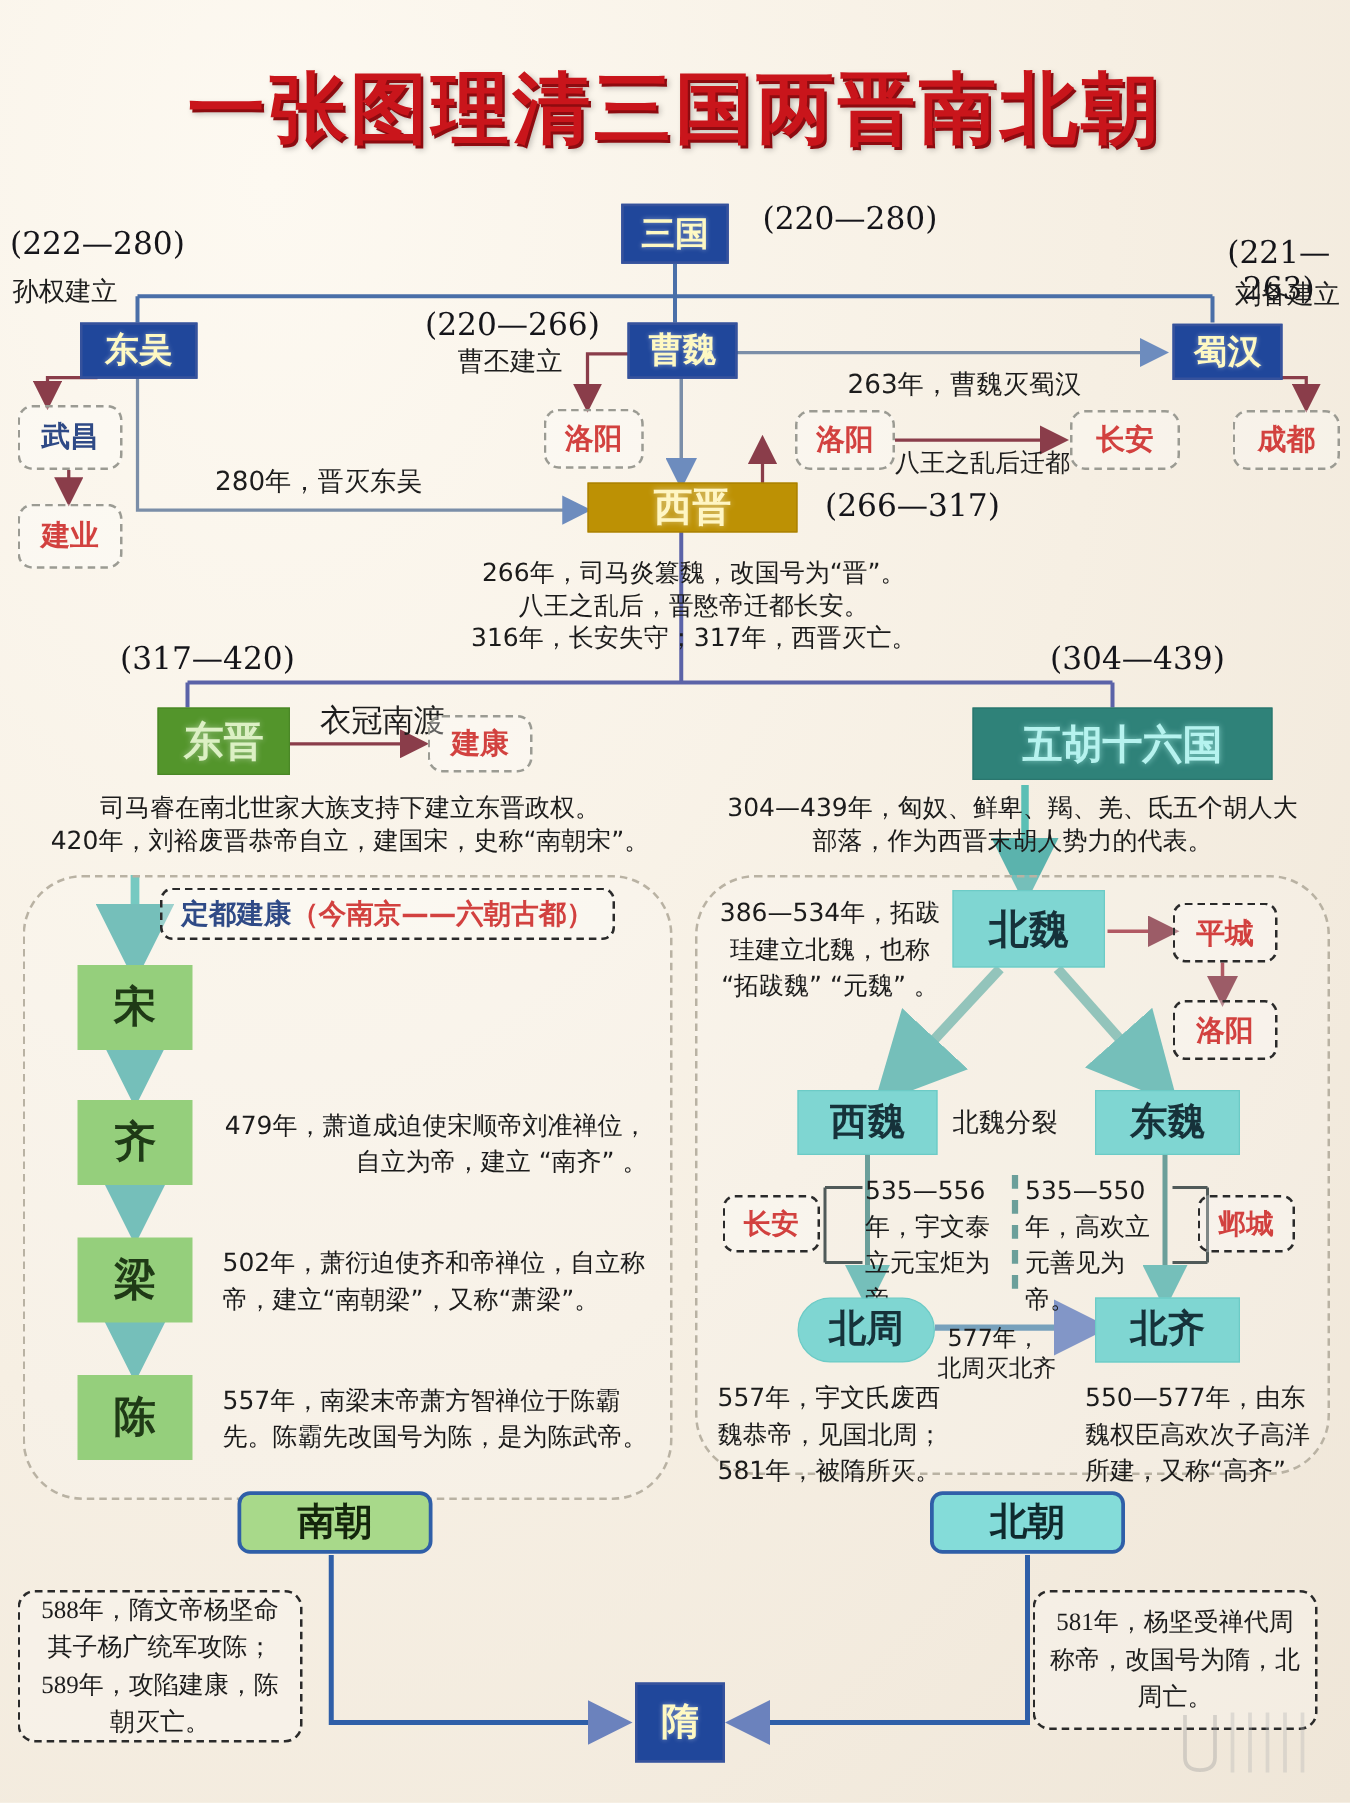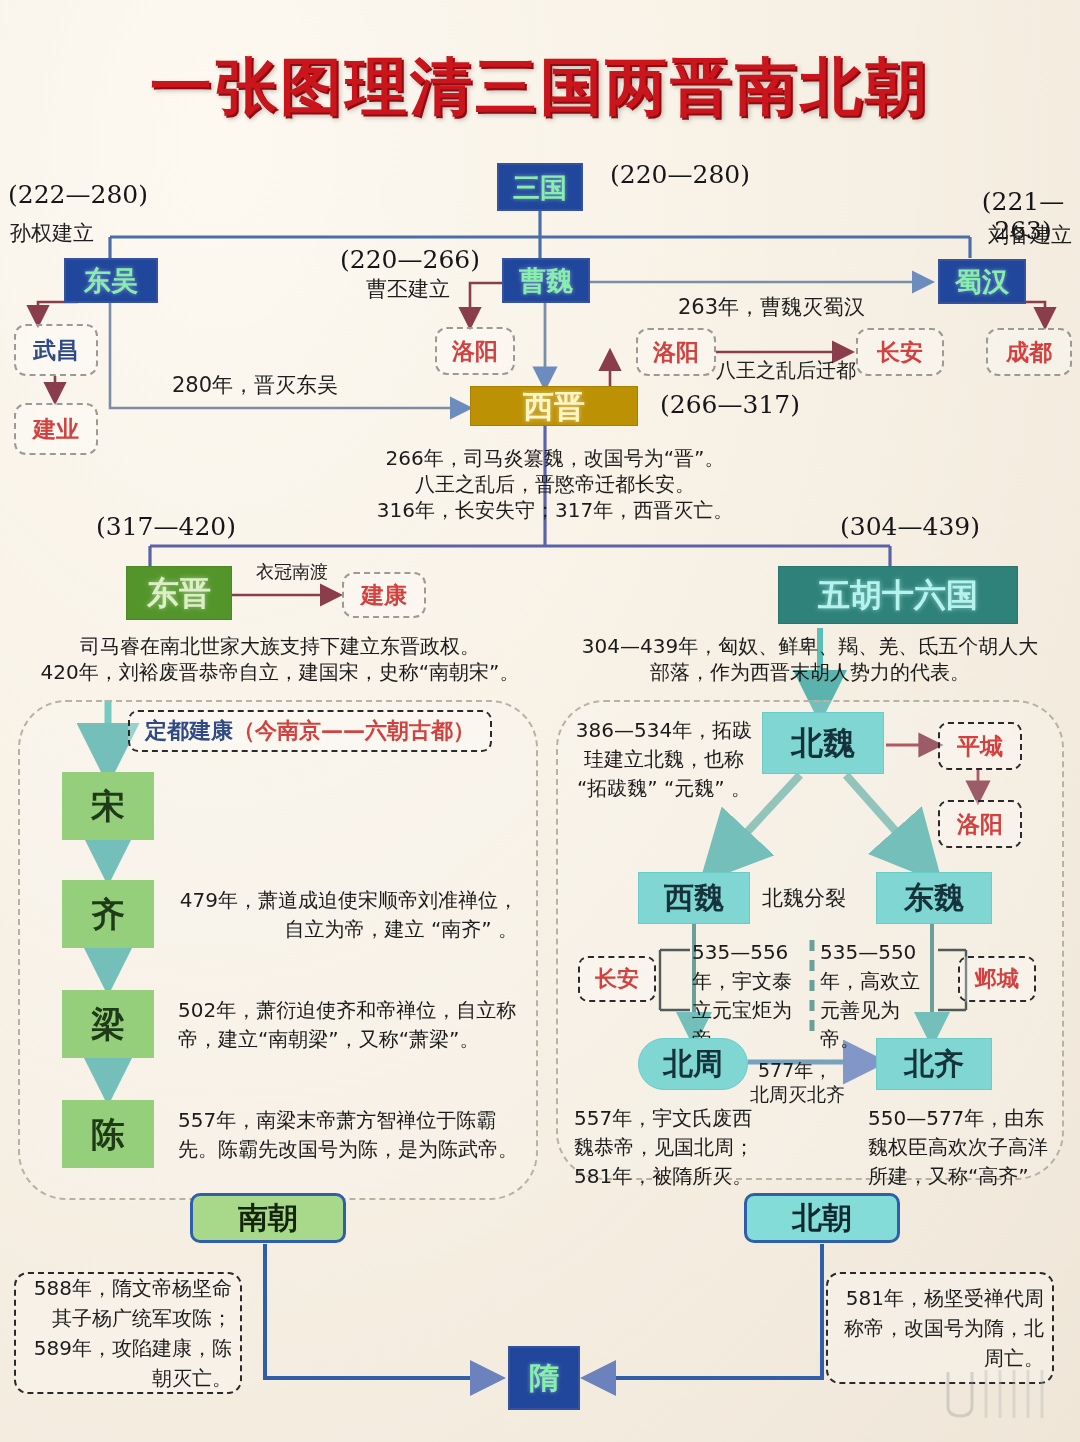--- a/index.html
+++ b/index.html
@@ -22,21 +22,21 @@
     color:#c9151b;
     font-family:"DejaVu Serif","Liberation Serif",serif;
     text-shadow:2px 2px 0 #8e0b10, 3px 3px 5px rgba(0,0,0,.28);
   }
 
   
   .box{
     display:flex;align-items:center;justify-content:center;
     font-weight:bold;line-height:1;white-space:nowrap;
   }
-  .blue{background:#20479b;color:#86efac;border:2px solid #36529c;
+  .blue{background:#20479b;color:#fef9c3;border:2px solid #36529c;
         text-shadow:0 0 4px rgba(255,255,255,.45);}
   .gold{background:#bd9104;color:#fff6c4;border:1px solid #a87f02;
         text-shadow:0 0 5px rgba(255,255,255,.5);}
   .green{background:#53952b;color:#dcf0c4;border:1px solid #4a8726;
         text-shadow:0 0 5px rgba(255,255,255,.45);}
   .tealdark{background:#2f8279;color:#b6f3ef;border:1px solid #2a766e;
         text-shadow:0 0 5px rgba(190,255,250,.6);}
   .tealbox{background:#7fd6d2;color:#16323a;border:1px solid #6ccbc6;}
   .lgreen{background:#95cf7c;color:#1f3a16;}
 
@@ -51,22 +51,23 @@
     background:rgba(255,255,255,.30);
     display:flex;align-items:center;justify-content:center;
     text-align:left;line-height:1.25;
   }
   .city-red{color:#d2413f;font-weight:bold;}
   .city-navy{color:#2f4a86;font-weight:bold;}
   .note-dash{
     border:2px dashed #2a2a2a;border-radius:14px;
     background:rgba(255,255,255,.25);
     display:flex;align-items:center;justify-content:center;
-    text-align:right;color:#1c1c1c;line-height:1.5;
+    text-align:center;color:#1c1c1c;line-height:1.5;
     padding:6px 8px;
+    font-family:Liberation Serif, serif;
   }
   .capital-dash{
     border:2px dashed #2a2a2a;border-radius:10px;
     background:rgba(255,255,255,.28);
     display:flex;align-items:center;justify-content:center;
     color:#d2413f;font-weight:bold;white-space:nowrap;
   }
   .capital-dash .navy{color:#2f4a86;}
 
   
@@ -196,21 +197,21 @@
   <div class="abs dash city-red" style="left:636px;top:328px;width:80px;height:48px;font-size:23px;">洛阳</div>
   <div class="abs dash city-red" style="left:856px;top:328px;width:88px;height:48px;font-size:23px;">长安</div>
   <div class="abs lbl" style="left:716px;top:357px;font-size:20px;">八王之乱后迁都</div>
 
   <div class="abs para" style="left:270px;top:444px;width:570px;font-size:20px;">266年，司马炎篡魏，改国号为“晋”。</div>
   <div class="abs para" style="left:270px;top:470px;width:570px;font-size:20px;">八王之乱后，晋愍帝迁都长安。</div>
   <div class="abs para" style="left:270px;top:496px;width:570px;font-size:20px;">316年，长安失守；317年，西晋灭亡。</div>
 
   <div class="abs period" style="left:96px;top:512px;">(317—420)</div>
   <div class="abs box green" style="left:126px;top:566px;width:106px;height:54px;font-size:32px;">东晋</div>
-  <div class="abs lbl" style="left:256px;top:560px;font-size:18px;text-align:right;">衣冠南渡</div>
+  <div class="abs lbl" style="left:256px;top:560px;font-size:25px;text-align:right;">衣冠南渡</div>
   <div class="abs dash city-red" style="left:342px;top:572px;width:84px;height:46px;font-size:23px;">建康</div>
   <div class="abs para" style="left:20px;top:632px;width:520px;font-size:20px;">司马睿在南北世家大族支持下建立东晋政权。</div>
   <div class="abs para" style="left:20px;top:658px;width:520px;font-size:20px;">420年，刘裕废晋恭帝自立，建国宋，史称“南朝宋”。</div>
 
   <div class="abs period" style="left:840px;top:512px;">(304—439)</div>
   <div class="abs box tealdark" style="left:778px;top:566px;width:240px;height:58px;font-size:32px;">五胡十六国</div>
   <div class="abs para" style="left:560px;top:632px;width:500px;font-size:20px;">304—439年，匈奴、鲜卑、羯、羌、氐五个胡人大</div>
   <div class="abs para" style="left:560px;top:658px;width:500px;font-size:20px;">部落，作为西晋末胡人势力的代表。</div>
 
   <div class="abs panel" style="left:18px;top:700px;width:520px;height:500px;"></div>

